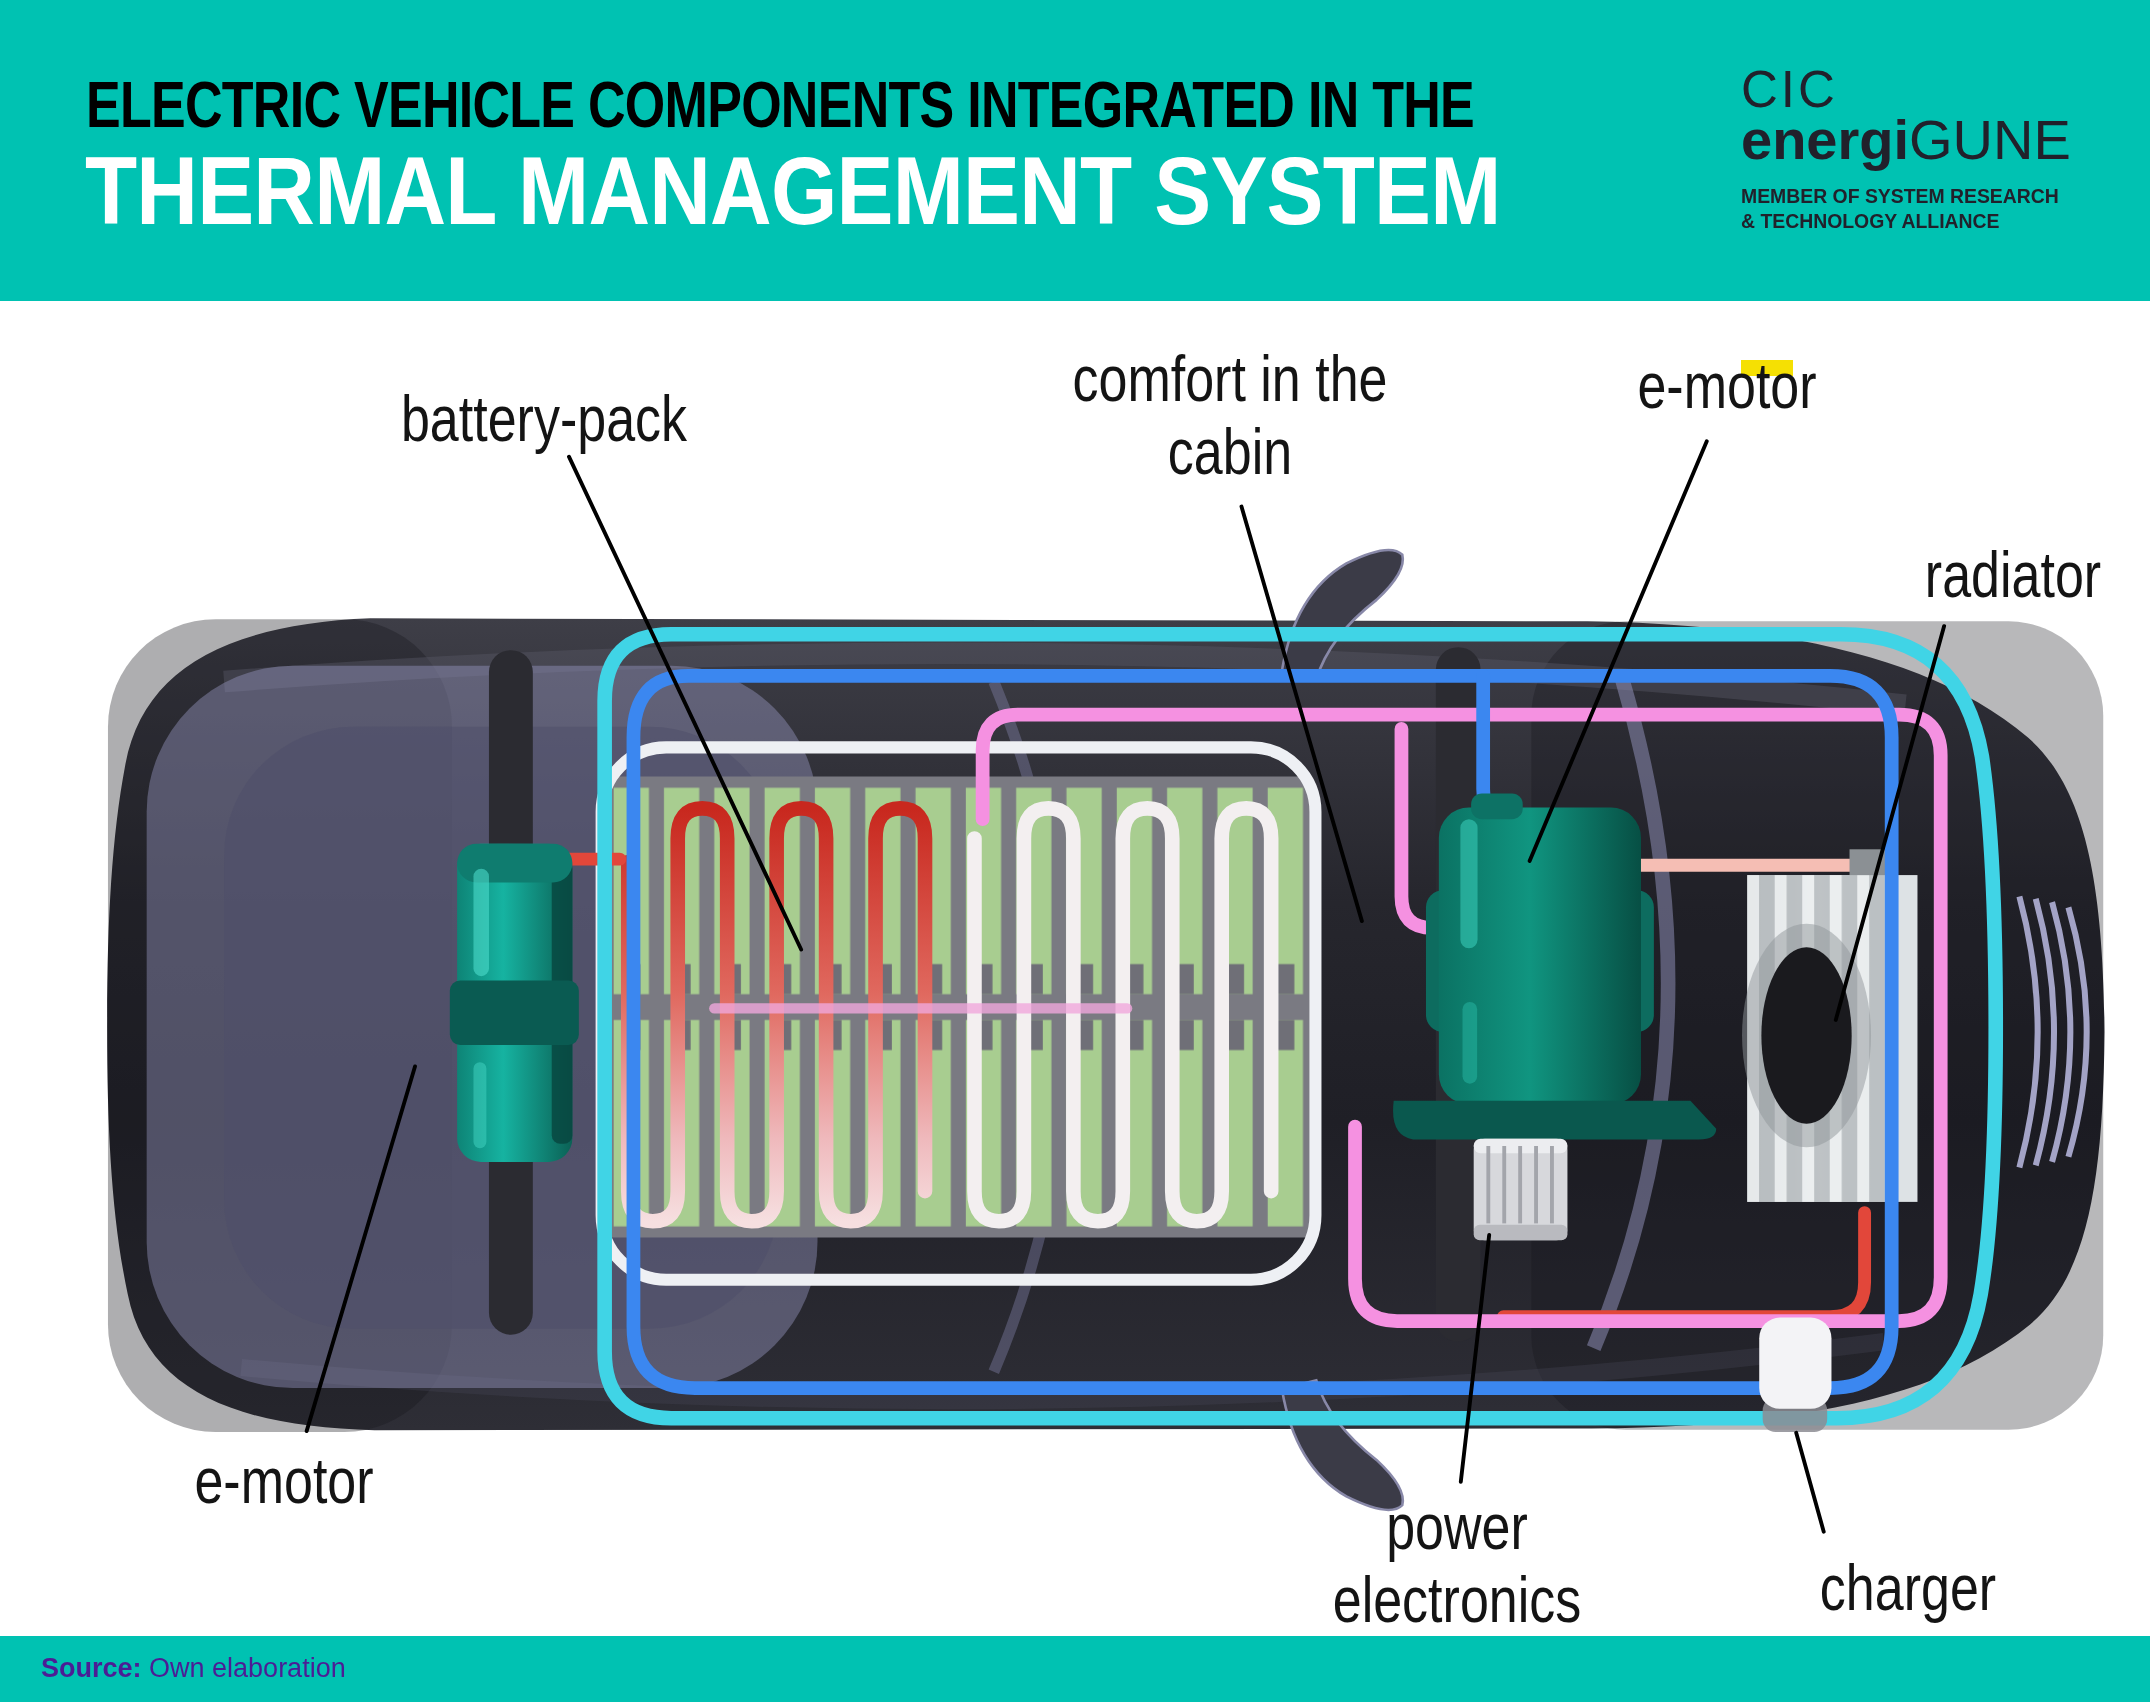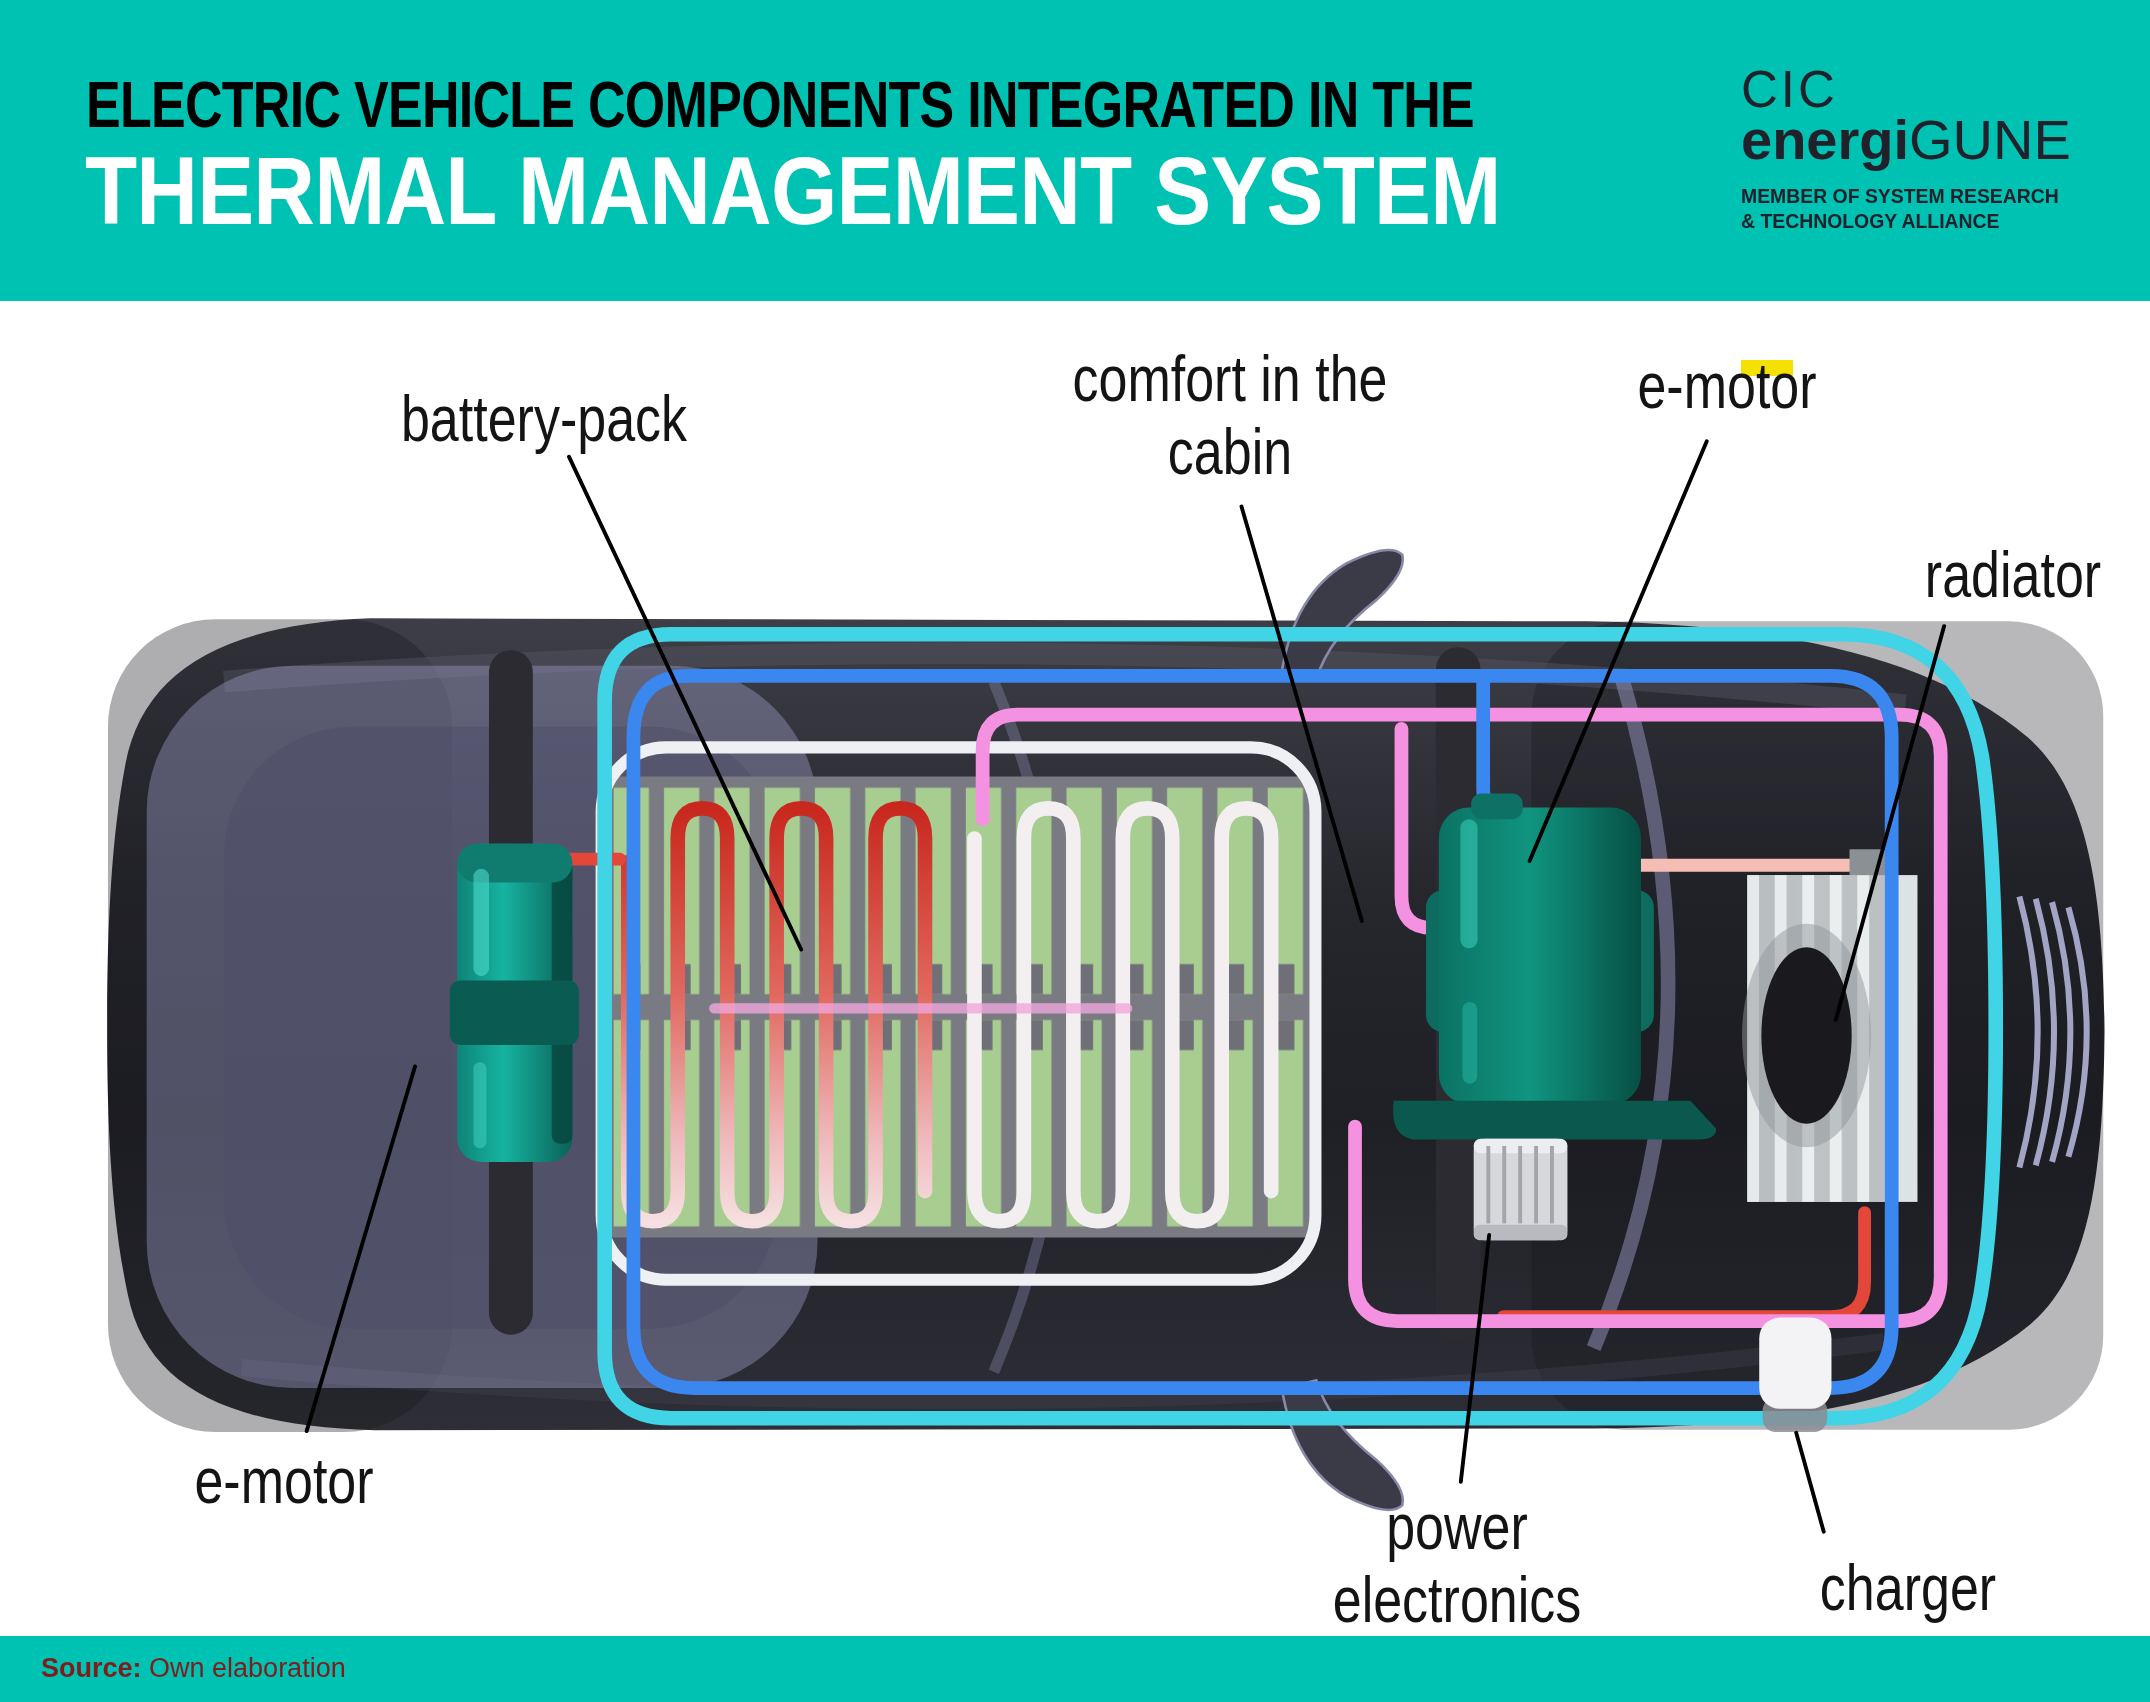--- a/index.html
+++ b/index.html
@@ -16,21 +16,21 @@
   .logo{position:absolute;left:1741px;top:64px;color:#21212B;}
   .logo-top{font-size:51px;line-height:1;font-weight:400;letter-spacing:3px;}
   .logo-line2{position:absolute;left:0;top:48px;font-size:56px;line-height:1;white-space:nowrap;}
   .logo-bold{font-weight:700;}
   .logo-light{font-weight:400;}
   .logo-member{position:absolute;left:0;top:120px;font-size:19.4px;line-height:1.30;font-weight:700;
                white-space:nowrap;}
   .logo-bar{position:absolute;left:0;top:176px;width:52px;height:16.3px;background:#F5E003;}
   
   .footer{position:absolute;left:0;top:1636px;width:2191px;height:66px;background:#00C2B2;}
-  .source{position:absolute;left:41px;top:19px;font-size:27px;line-height:1;color:#7f1d1d;
+  .source{position:absolute;left:41px;top:19px;font-size:27px;line-height:1;color:#4c1d95;
           white-space:nowrap;}
   .source b{font-weight:700;}
   
   .diagram-svg{position:absolute;left:0;top:0;width:2191px;height:1702px;}
   .label{position:absolute;font-size:65px;line-height:1.12;color:#141414;white-space:nowrap;
          text-align:center;transform:translate(-50%,-50%) scaleX(0.80);}
   .label span{display:block;}
 </style>
 </head>
 <body>

